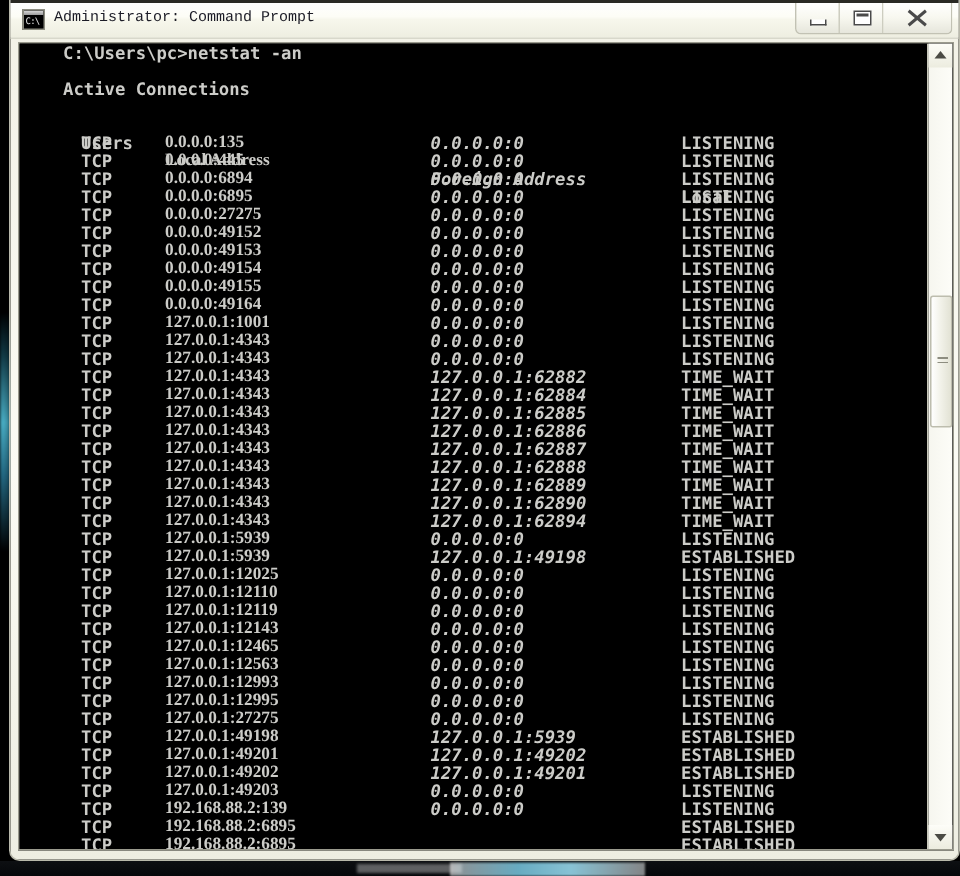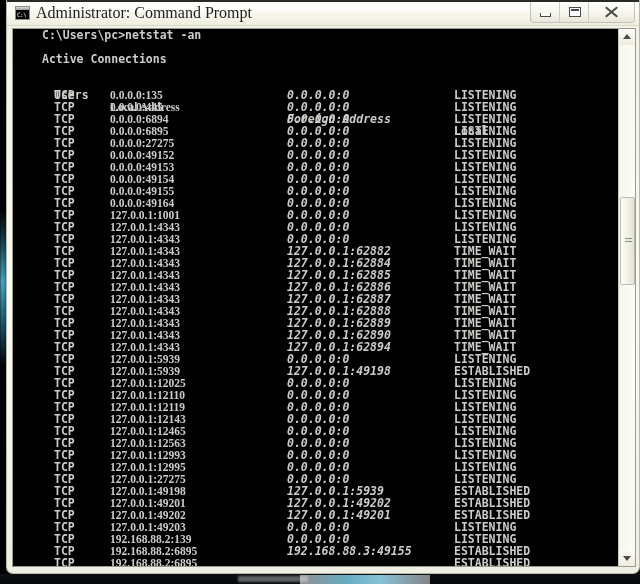--- a/index.html
+++ b/index.html
@@ -125,22 +125,22 @@
     font-family: "DejaVu Sans Mono", monospace;
     font-size: 6px;
     line-height: 7px;
     letter-spacing: -0.5px;
     white-space: nowrap;
   }
   #window-title {
     position: absolute;
     left: 29px;
     top: 4px;
-    font-family: Liberation Serif, serif;
-    font-size: 16px;
+    font-family: Liberation Mono, monospace;
+    font-size: 10px;
     color: #1c1c26;
     line-height: 18px;
     white-space: nowrap;
   }
 
   
   #win-controls {
     position: absolute;
     right: 4px;
     top: 2px;
@@ -400,21 +400,21 @@
           <div class="row"><span class="c-proto">TCP</span><span class="c-local">127.0.0.1:12465</span><span class="c-foreign">0.0.0.0:0</span><span class="c-state">LISTENING</span></div>
           <div class="row"><span class="c-proto">TCP</span><span class="c-local">127.0.0.1:12563</span><span class="c-foreign">0.0.0.0:0</span><span class="c-state">LISTENING</span></div>
           <div class="row"><span class="c-proto">TCP</span><span class="c-local">127.0.0.1:12993</span><span class="c-foreign">0.0.0.0:0</span><span class="c-state">LISTENING</span></div>
           <div class="row"><span class="c-proto">TCP</span><span class="c-local">127.0.0.1:12995</span><span class="c-foreign">0.0.0.0:0</span><span class="c-state">LISTENING</span></div>
           <div class="row"><span class="c-proto">TCP</span><span class="c-local">127.0.0.1:27275</span><span class="c-foreign">0.0.0.0:0</span><span class="c-state">LISTENING</span></div>
           <div class="row"><span class="c-proto">TCP</span><span class="c-local">127.0.0.1:49198</span><span class="c-foreign">127.0.0.1:5939</span><span class="c-state">ESTABLISHED</span></div>
           <div class="row"><span class="c-proto">TCP</span><span class="c-local">127.0.0.1:49201</span><span class="c-foreign">127.0.0.1:49202</span><span class="c-state">ESTABLISHED</span></div>
           <div class="row"><span class="c-proto">TCP</span><span class="c-local">127.0.0.1:49202</span><span class="c-foreign">127.0.0.1:49201</span><span class="c-state">ESTABLISHED</span></div>
           <div class="row"><span class="c-proto">TCP</span><span class="c-local">127.0.0.1:49203</span><span class="c-foreign">0.0.0.0:0</span><span class="c-state">LISTENING</span></div>
           <div class="row"><span class="c-proto">TCP</span><span class="c-local">192.168.88.2:139</span><span class="c-foreign">0.0.0.0:0</span><span class="c-state">LISTENING</span></div>
-          <div class="row"><span class="c-proto">TCP</span><span class="c-local">192.168.88.2:6895</span><span class="c-foreign">192.168.88.3:49155</span><span class="c-state">ESTABLISHED</span></div>
+          <div class="row"><span class="c-proto">TCP</span><span class="c-local">192.168.88.2:6895</span><span class="c-state">ESTABLISHED</span></div>
           <div class="row"><span class="c-proto">TCP</span><span class="c-local">192.168.88.2:6895</span><span class="c-state">ESTABLISHED</span></div>
         </div>
     </div>
 
     <div id="vscroll">
       <div class="sb-arrow up"></div>
       <div id="sb-thumb"></div>
       <div class="sb-arrow down"></div>
     </div>
   </div>

